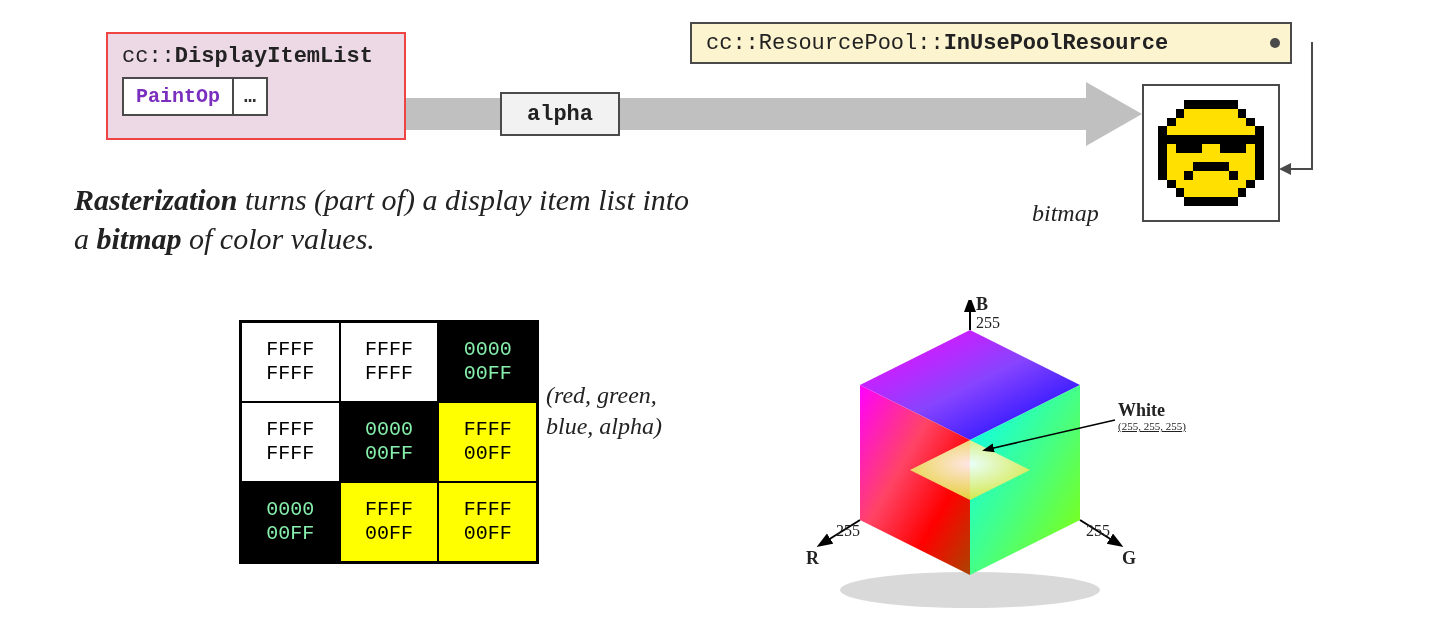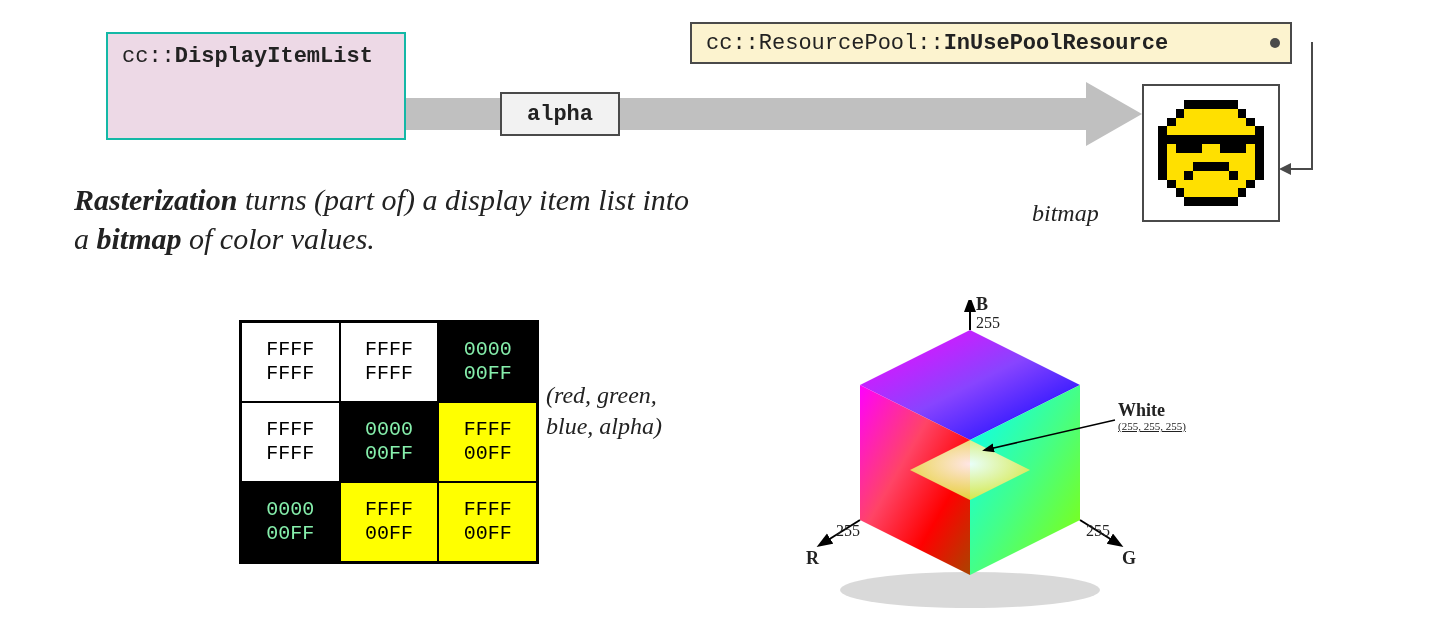--- a/index.html
+++ b/index.html
@@ -16,21 +16,21 @@
   .mono { font-family: Consolas, 'Courier New', monospace; }
 
   
   .dil-box {
     position: absolute;
     left: 106px;
     top: 32px;
     width: 300px;
     height: 108px;
     background: #edd9e6;
-    border: 2px solid #14b8a6;
+    border: 2px solid #ef4444;
     padding: 10px 14px 12px 14px;
   }
   .dil-title { font-size: 22px; }
   .dil-title .ns { font-weight: normal; }
   .dil-title .cls { font-weight: bold; }
   .paintop-row { display: flex; margin-top: 8px; }
   .paintop-cell {
     background: #fff;
     border: 2px solid #4a4a4a;
     padding: 6px 12px;
@@ -212,20 +212,24 @@
 </style>
 </head>
 <body>
 
 <div class="arrow-shaft"></div>
 <div class="arrow-head"></div>
 
 <div class="dil-box">
   <div class="dil-title mono">
     <span class="ns">cc::</span><span class="cls">DisplayItemList</span>
+  </div>
+  <div class="paintop-row">
+    <div class="paintop-cell mono">PaintOp</div>
+    <div class="paintop-cell ellipsis mono">…</div>
   </div>
 </div>
 
 <div class="raster-box mono">alpha</div>
 
 <div class="rp-box mono">
   <span>cc::</span>
     <span>ResourcePool::</span>
     <span class="cls">InUsePoolResource</span>
   <div class="rp-dot"></div>

